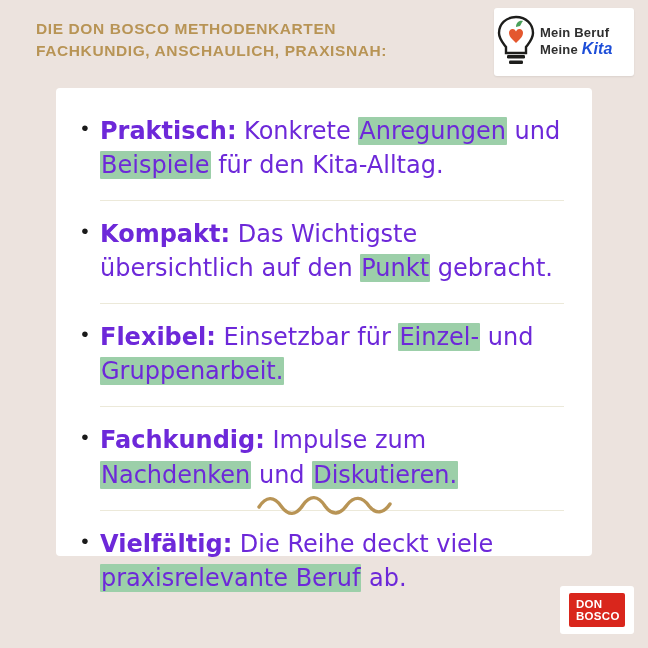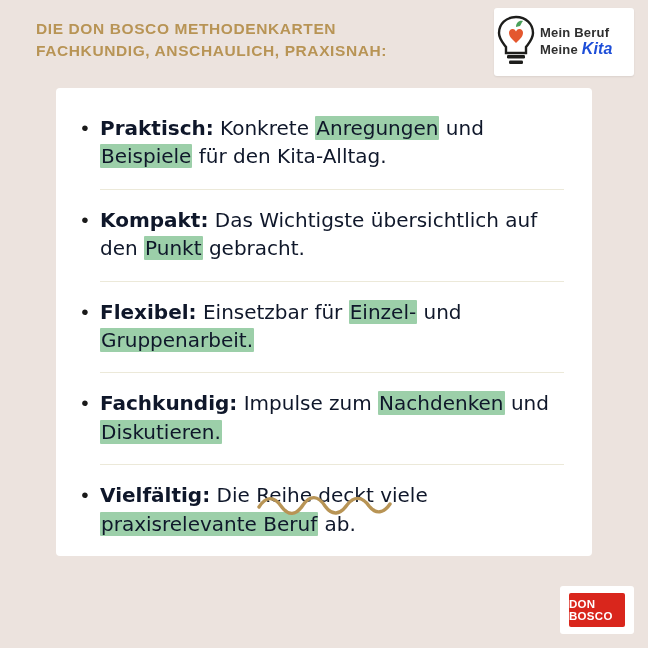--- a/index.html
+++ b/index.html
@@ -94,23 +94,23 @@
   }
   .bullet {
     flex: 0 0 auto;
     width: 30px;
     text-align: center;
     font-size: 21px;
     line-height: 1.34;
     color: #1a1a1a;
   }
   .item-text {
-    font-size: 20px;
+    font-size: 24px;
     line-height: 1.42;
-    color: #0f172a;
+    color: #6d28d9;
     font-family: "DejaVu Sans", sans-serif;
   }
   .item-text b {
     font-weight: bold;
   }
   .hl {
     background: #9ccfa9;
     padding: 0 1px;
     border-radius: 1px;
   }
@@ -148,20 +148,21 @@
     background: #d9261c;
     border-radius: 2px;
     color: #ffffff;
     font-weight: bold;
     font-size: 11.5px;
     line-height: 1.08;
     display: flex;
     flex-direction: column;
     align-items: flex-start;
     justify-content: center;
+    padding-left: 7px;
     box-sizing: border-box;
     letter-spacing: 0.3px;
   }
 </style>
 </head>
 <body>
 
 <div class="header">
   <div class="header-line">Die Don Bosco Methodenkarten</div>
   <div class="header-line">Fachkundig, anschaulich, praxisnah:</div>

